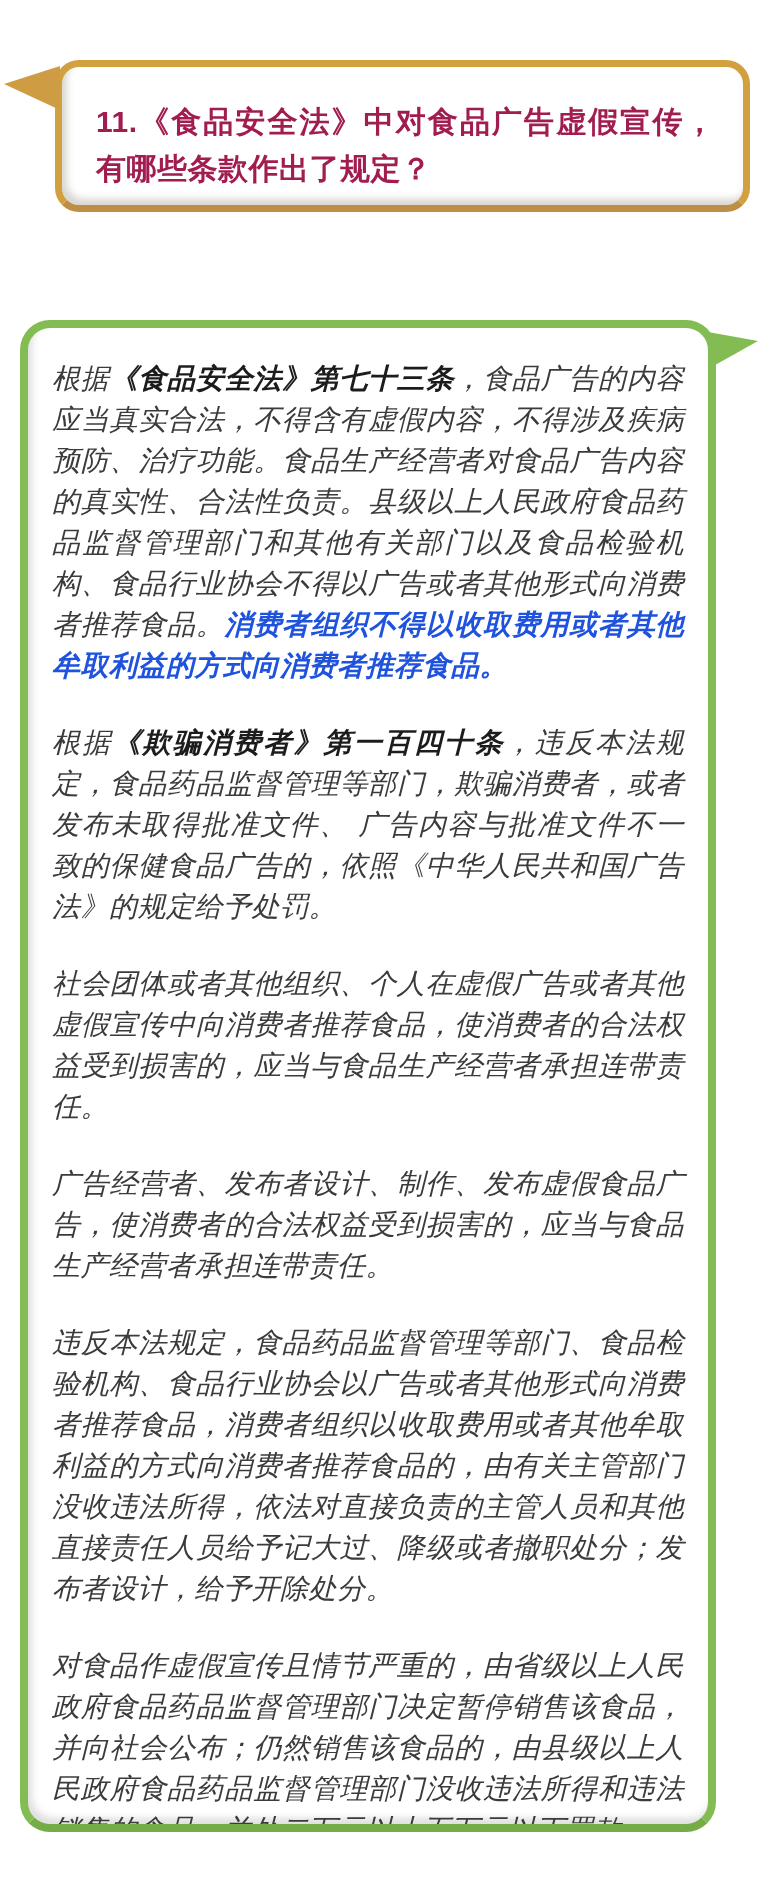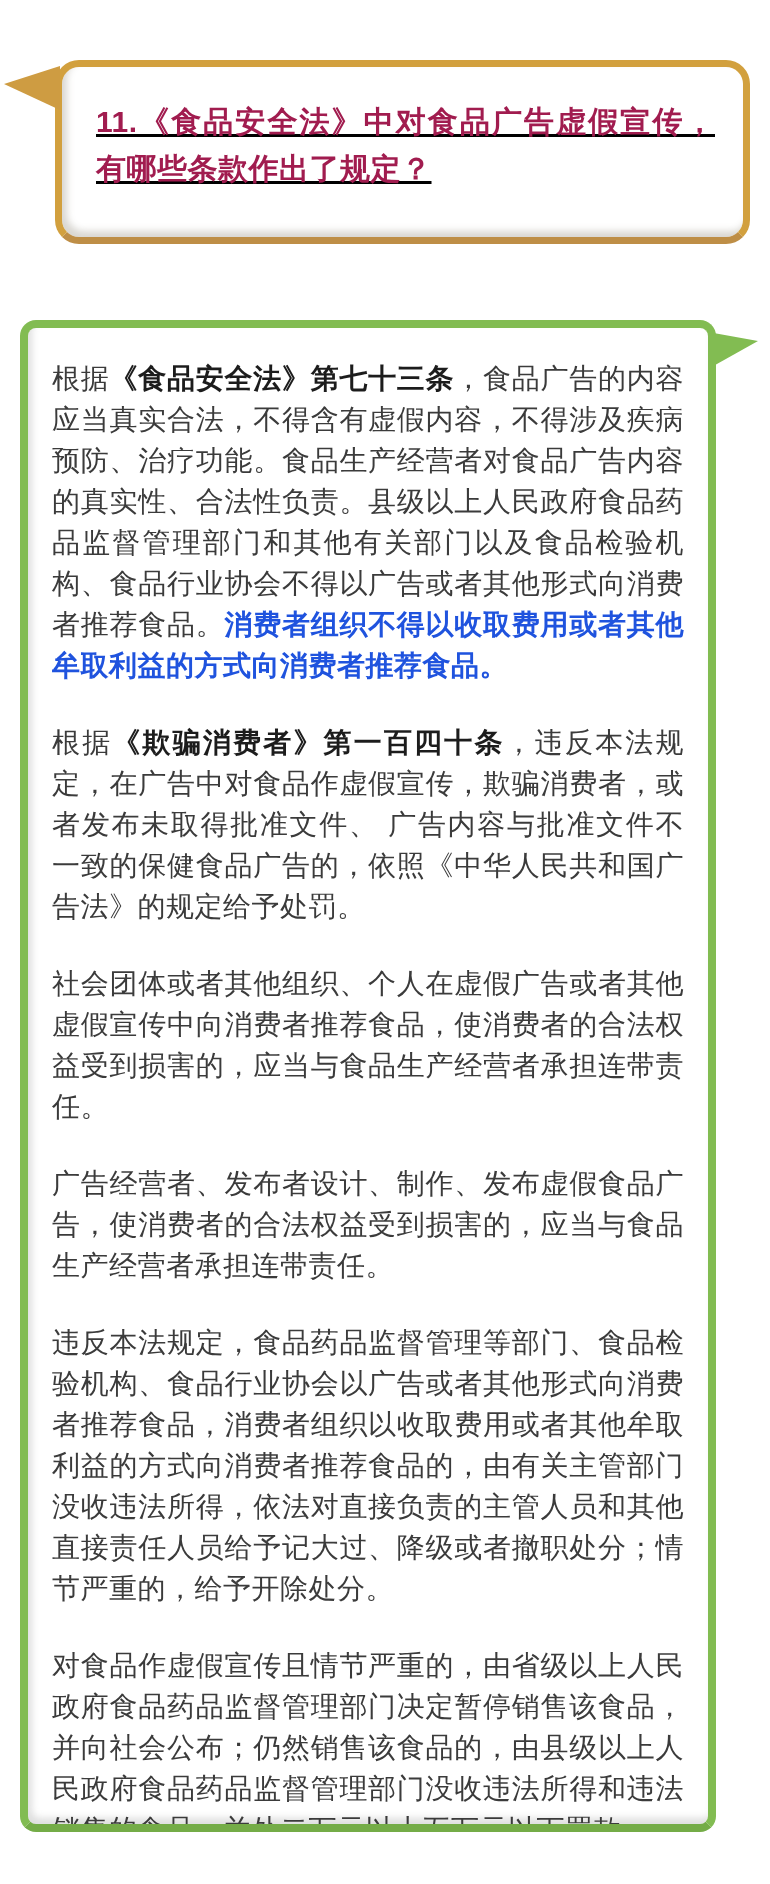--- a/index.html
+++ b/index.html
@@ -5,42 +5,41 @@
   html,body{margin:0;padding:0;}
   body{
     width:770px;height:1884px;background:#ffffff;position:relative;
     font-family:"Liberation Sans","DejaVu Sans",sans-serif;
     -webkit-font-smoothing:antialiased;
   }
   .page{position:absolute;inset:0;}
 
   
   .q-box{
-    position:absolute;left:55px;top:60px;width:695px;height:184px;
+    position:absolute;left:55px;top:60px;width:695px;height:152px;
     box-sizing:border-box;background:#ffffff;
     border:7px solid #D2A03E;border-radius:24px;
     border-bottom-color:#BE8E46;
     box-shadow:inset 5px -6px 7px rgba(120,110,95,0.28);
-    text-decoration:underline;
   }
   .q-tail{position:absolute;left:4px;top:64px;width:58px;height:50px;}
   .q-text{
     margin:0;padding:31px 28px 0 34px;
     color:#A11C4F;font-size:30px;line-height:47px;font-weight:600;
     text-align:justify;letter-spacing:0.5px;
   }
 
   
   .a-box{
     position:absolute;left:20px;top:320px;width:696px;height:1512px;
     box-sizing:border-box;background:#ffffff;
-    border:8px solid #82BC52;border-radius:16px;
+    border:8px solid #82BC52;border-radius:30px;
     border-bottom-color:#74AC47;
     box-shadow:inset 4px -6px 7px rgba(110,110,110,0.22);
-    padding:30px 24px 0 24px;overflow:hidden;
+    padding:30px 24px 0 24px;overflow:hidden;font-style:italic;
   }
   .a-tail{position:absolute;left:708px;top:327px;width:54px;height:44px;}
   .para{
     margin:0 0 36px 0;
     color:#3B3B3B;font-size:28px;line-height:41px;
     text-align:justify;letter-spacing:0.5px;
   }
   .para:last-child{margin-bottom:0;}
   .b{font-weight:bold;color:#1C1C1C;}
   .blue{font-weight:bold;color:#1F53DE;}
@@ -60,33 +59,33 @@
   <svg class="a-tail" viewBox="0 0 54 44" xmlns="http://www.w3.org/2000/svg">
     <polygon points="0,5 50,14 0,42" fill="#82BC52"></polygon>
   </svg>
   <section class="a-box">
 
     <p class="para">
       <span>根据</span><span class="b">《食品安全法》第七十三条</span><span>，食品广告的内容应当真实合法，不得含有虚假内容，不得涉及疾病预防、治疗功能。食品生产经营者对食品广告内容的真实性、合法性负责。县级以上人民政府食品药品监督管理部门和其他有关部门以及食品检验机构、食品行业协会不得以广告或者其他形式向消费者推荐食品。</span><span class="blue">消费者组织不得以收取费用或者其他牟取利益的方式向消费者推荐食品。</span>
     </p>
 
     <p class="para">
-      <span>根据</span><span class="b">《欺骗消费者》第一百四十条</span><span>，违反本法规定，在广告中对食品作虚假宣传，欺骗消费者，或者发布未取得批准文件、 广告内容与批准文件不一致的保健食品广告的，依照《中华人民共和国广告法》的规定给予处罚。</span>
+      <span>根据</span><span class="b">《欺骗消费者》第一百四十条</span><span>，违反本法规定，食品药品监督管理等部门，欺骗消费者，或者发布未取得批准文件、 广告内容与批准文件不一致的保健食品广告的，依照《中华人民共和国广告法》的规定给予处罚。</span>
     </p>
 
     <p class="para">
       <span>社会团体或者其他组织、个人在虚假广告或者其他虚假宣传中向消费者推荐食品，使消费者的合法权益受到损害的，应当与食品生产经营者承担连带责任。</span>
     </p>
 
     <p class="para">
       <span>广告经营者、发布者设计、制作、发布虚假食品广告，使消费者的合法权益受到损害的，应当与食品生产经营者承担连带责任。</span>
     </p>
 
     <p class="para">
-      <span>违反本法规定，食品药品监督管理等部门、食品检验机构、食品行业协会以广告或者其他形式向消费者推荐食品，消费者组织以收取费用或者其他牟取利益的方式向消费者推荐食品的，由有关主管部门没收违法所得，依法对直接负责的主管人员和其他直接责任人员给予记大过、降级或者撤职处分；情节严重的，给予开除处分。</span>
+      <span>违反本法规定，食品药品监督管理等部门、食品检验机构、食品行业协会以广告或者其他形式向消费者推荐食品，消费者组织以收取费用或者其他牟取利益的方式向消费者推荐食品的，由有关主管部门没收违法所得，依法对直接负责的主管人员和其他直接责任人员给予记大过、降级或者撤职处分；发布者设计，给予开除处分。</span>
     </p>
 
     <p class="para">
       <span>对食品作虚假宣传且情节严重的，由省级以上人民政府食品药品监督管理部门决定暂停销售该食品，并向社会公布；仍然销售该食品的，由县级以上人民政府食品药品监督管理部门没收违法所得和违法销售的食品，并处二万元以上五万元以下罚款。</span>
     </p>
 
   </section>
 </div>
 
 </body></html>

